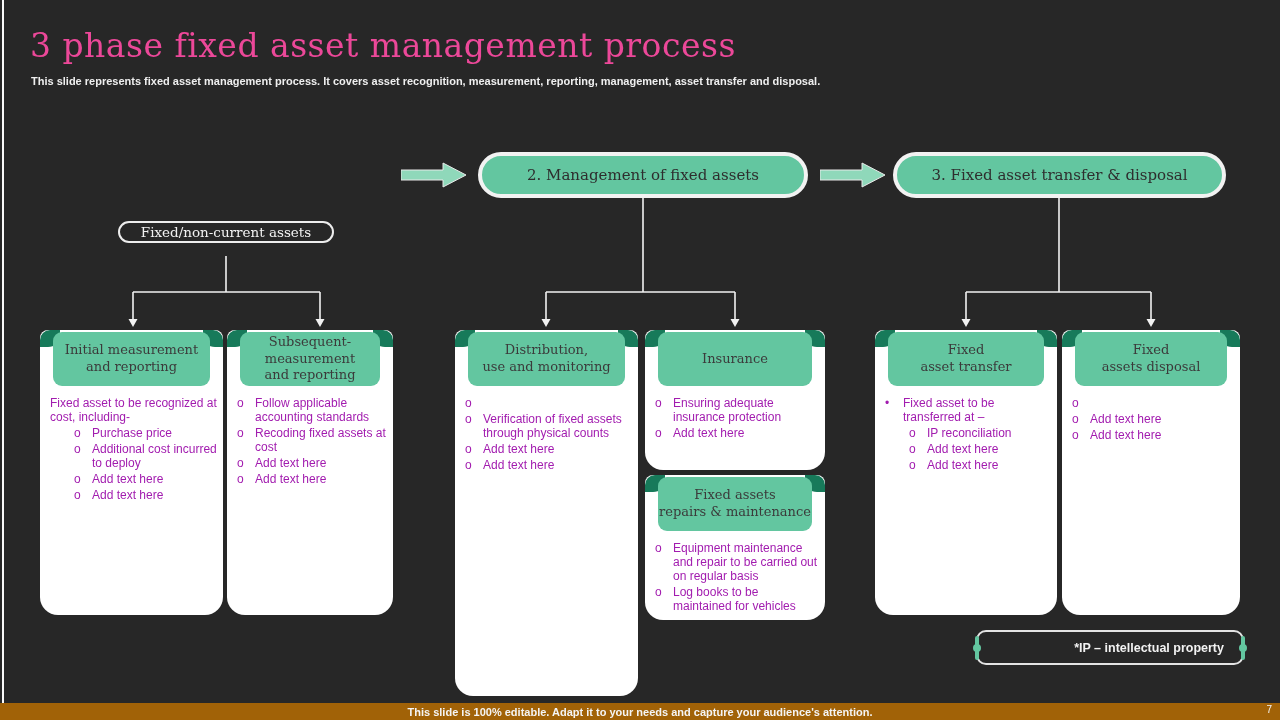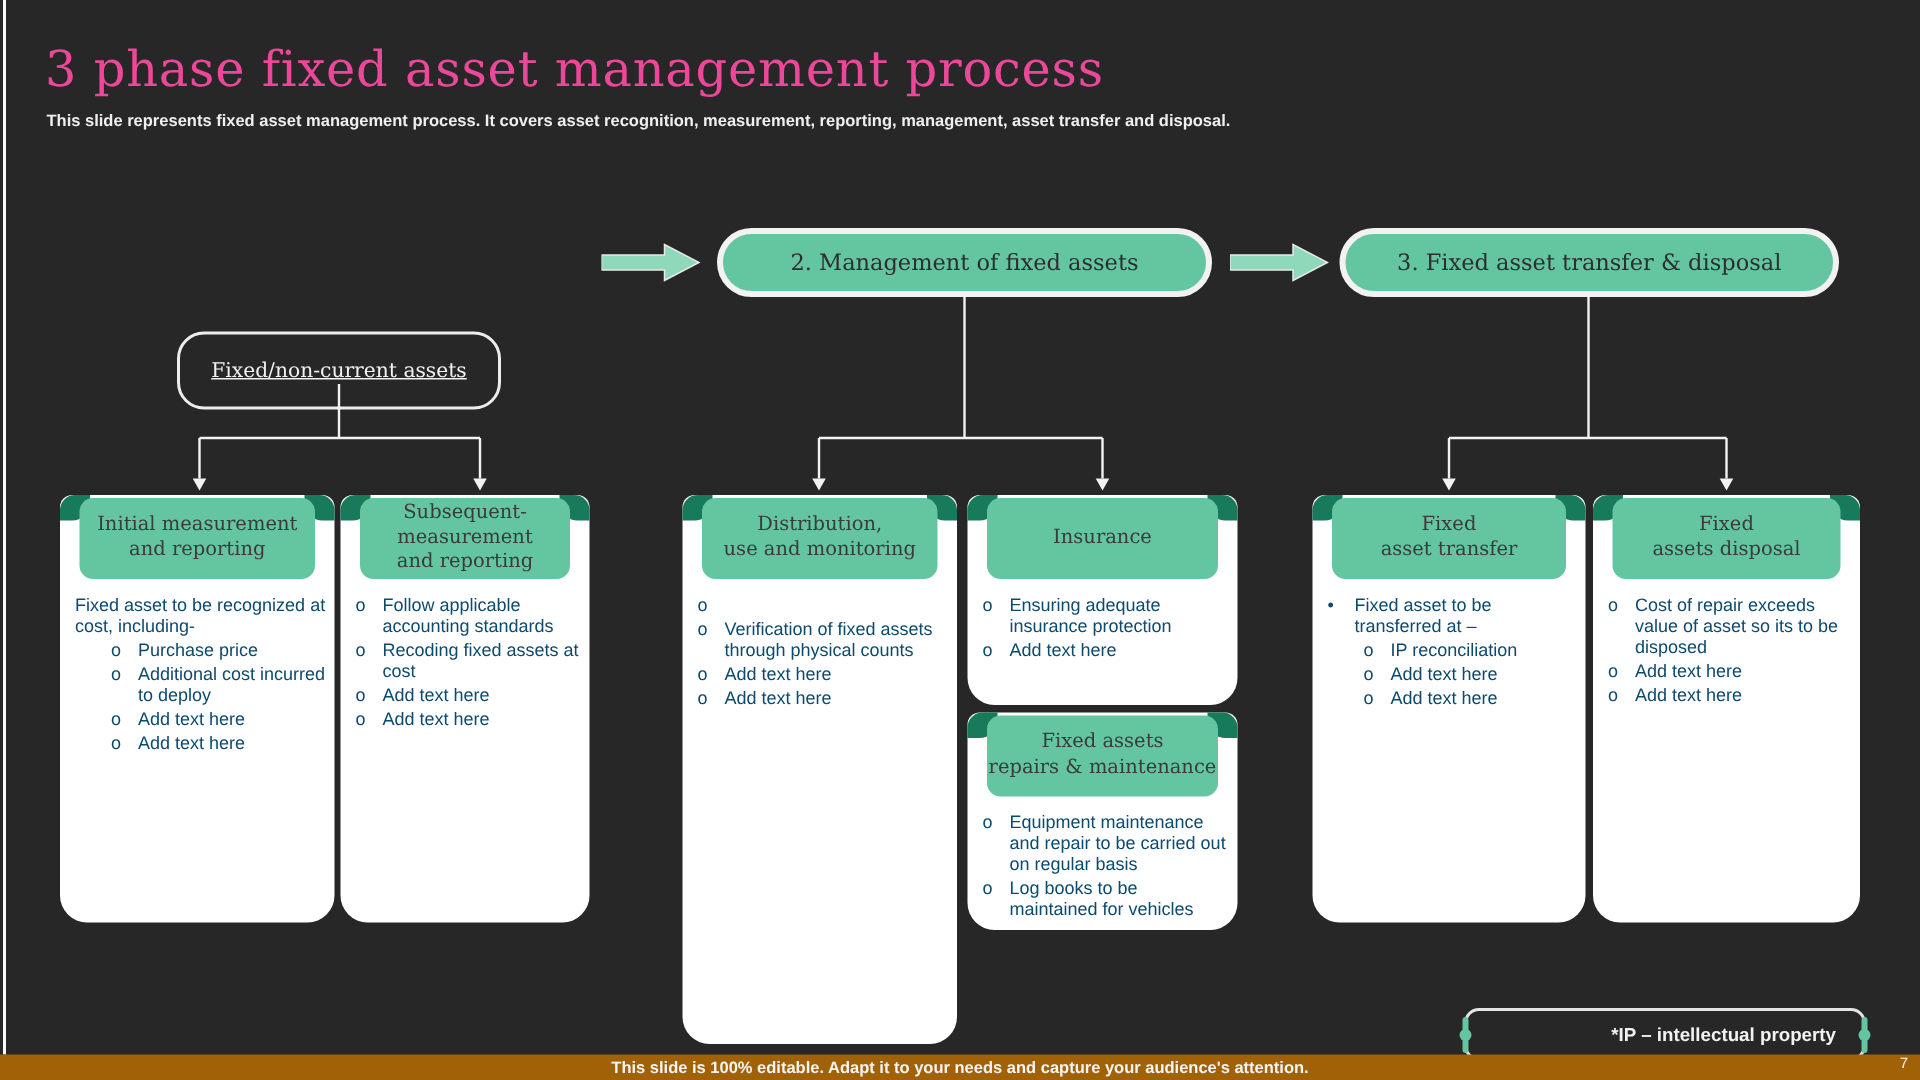--- a/index.html
+++ b/index.html
@@ -14,52 +14,52 @@
   .pill{position:absolute;top:152px;height:46px;background:#63c6a0;border:4px solid #f2f2f2;
         border-radius:28px;box-sizing:border-box;display:flex;align-items:center;justify-content:center;
         font-family:"DejaVu Serif",serif;font-size:15px;color:#2e2e2e;}
   .pill-1{left:58px;width:332px;}
   .pill-2{left:478px;width:330px;}
   .pill-3{left:893px;width:333px;}
 
   .flow-arrow{position:absolute;top:162px;}
   .fa-1{left:401px;} .fa-2{left:820px;}
 
-  .tag{position:absolute;left:118px;top:221px;width:216px;height:52px;border:2px solid #ededed;
+  .tag{position:absolute;left:118px;top:221px;width:216px;height:22px;border:2px solid #ededed;
        border-radius:18px;box-sizing:border-box;display:flex;align-items:center;justify-content:center;
-       font-family:"DejaVu Serif",serif;font-size:13.5px;color:#f2f2f2;text-decoration:underline;}
+       font-family:"DejaVu Serif",serif;font-size:13.5px;color:#f2f2f2;}
 
   .connectors{position:absolute;left:0;top:0;pointer-events:none;}
 
   .card{position:absolute;top:330px;background:#fff;border-radius:8px 8px 18px 18px;}
   .c1{left:40px;width:183px;height:285px;}
   .c2{left:227px;width:166px;height:285px;}
   .c3{left:455px;width:183px;height:366px;}
   .c4{left:645px;width:180px;height:140px;}
   .c5{left:645px;top:475px;width:180px;height:145px;}
   .c6{left:875px;width:182px;height:285px;}
   .c7{left:1062px;width:178px;height:285px;}
 
   .curl{position:absolute;top:0;width:20px;height:17px;background:#177a5a;}
   .curl-l{left:0;border-radius:10px 0 12px 0;}
   .curl-r{right:0;border-radius:0 10px 0 12px;}
   .banner{position:absolute;left:13px;right:13px;top:2px;height:54px;background:#63c6a0;
           border-radius:9px;display:flex;align-items:center;justify-content:center;text-align:center;
           font-family:"DejaVu Serif",serif;font-size:13px;color:#3b3b3b;line-height:1.28;white-space:pre-line;}
-  .body{position:absolute;left:8px;right:5px;top:66px;color:#0c4a6e;font-size:12px;line-height:1.17;}
+  .body{position:absolute;left:8px;right:5px;top:66px;color:#a21caf;font-size:12px;line-height:1.17;}
   .row{display:flex;margin-bottom:2px;}
   .blt{flex:none;width:12px;margin-right:6px;}
   .intro{margin-left:2px;}
   .lvl0 .blt{margin-left:2px;}
   .lvl1 .blt{margin-left:2px;}
   .lvl2{margin-left:26px;}
 
   .ip-badge{position:absolute;left:976px;top:630px;width:268px;height:35px;border:2px solid #e4e4e4;
             border-radius:10px;box-sizing:border-box;display:flex;align-items:center;justify-content:flex-end;
-            padding-right:18px;color:#f2f2f2;font-size:12.5px;font-weight:600;margin-top:42px;}
+            padding-right:18px;color:#f2f2f2;font-size:12.5px;font-weight:600;}
   .ip-acc{position:absolute;width:4px;height:24px;background:#63c6a0;border-radius:2px;top:50%;transform:translateY(-50%);}
   .ip-acc-l{left:-3px;} .ip-acc-r{right:-3px;}
   .ip-dot{position:absolute;width:8px;height:8px;border-radius:50%;background:#63c6a0;top:50%;transform:translateY(-50%);}
   .ip-dot-l{left:-5px;} .ip-dot-r{right:-5px;}
 
   .bottom-bar{position:absolute;left:0;right:0;bottom:0;height:17px;background:#a16207;
               display:flex;align-items:center;justify-content:center;color:#f5f5f5;font-size:11px;font-weight:700;}
   .page-num{position:absolute;right:8px;top:1px;font-size:10px;font-weight:400;color:#f5f5f5;}
 </style>
 </head>
@@ -239,21 +239,20 @@
   </div>
 
   <div class="card c7">
     <div class="curl curl-l"></div>
     <div class="curl curl-r"></div>
     <div class="banner">Fixed
 assets disposal</div>
     <div class="body">
       <div class="row lvl1">
           <span class="blt">o</span>
-          <span class="txt">Cost of repair exceeds value of asset so its to be disposed</span>
         </div>
       <div class="row lvl1">
           <span class="blt">o</span>
           <span class="txt">Add text here</span>
         </div>
       <div class="row lvl1">
           <span class="blt">o</span>
           <span class="txt">Add text here</span>
         </div>
     </div>

